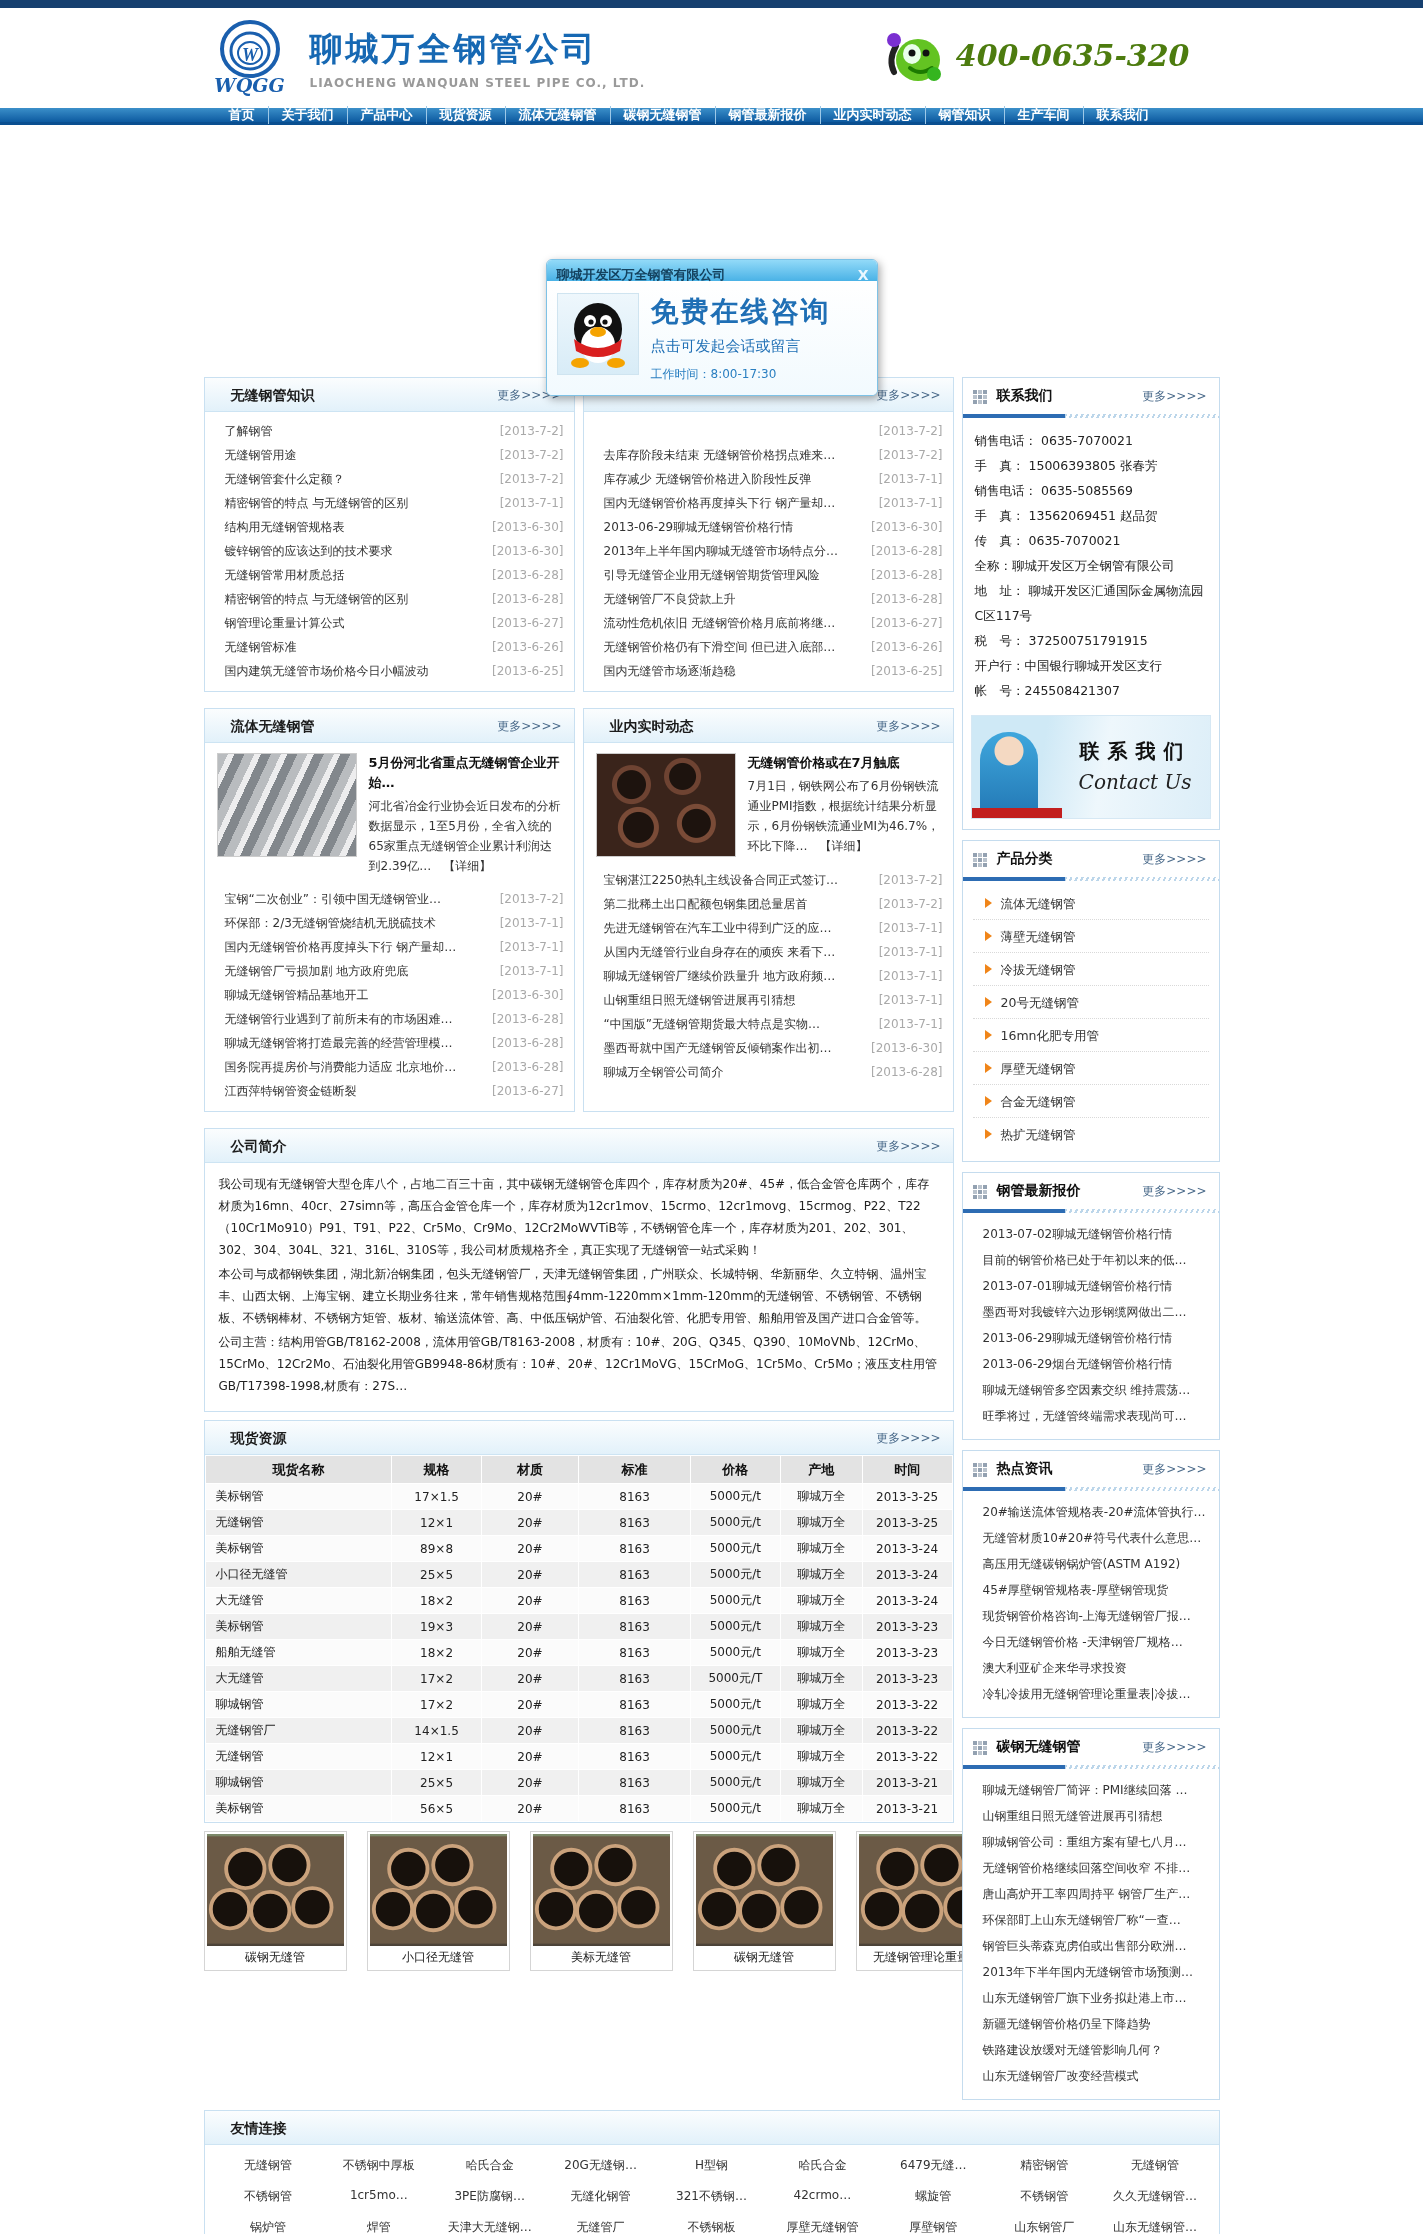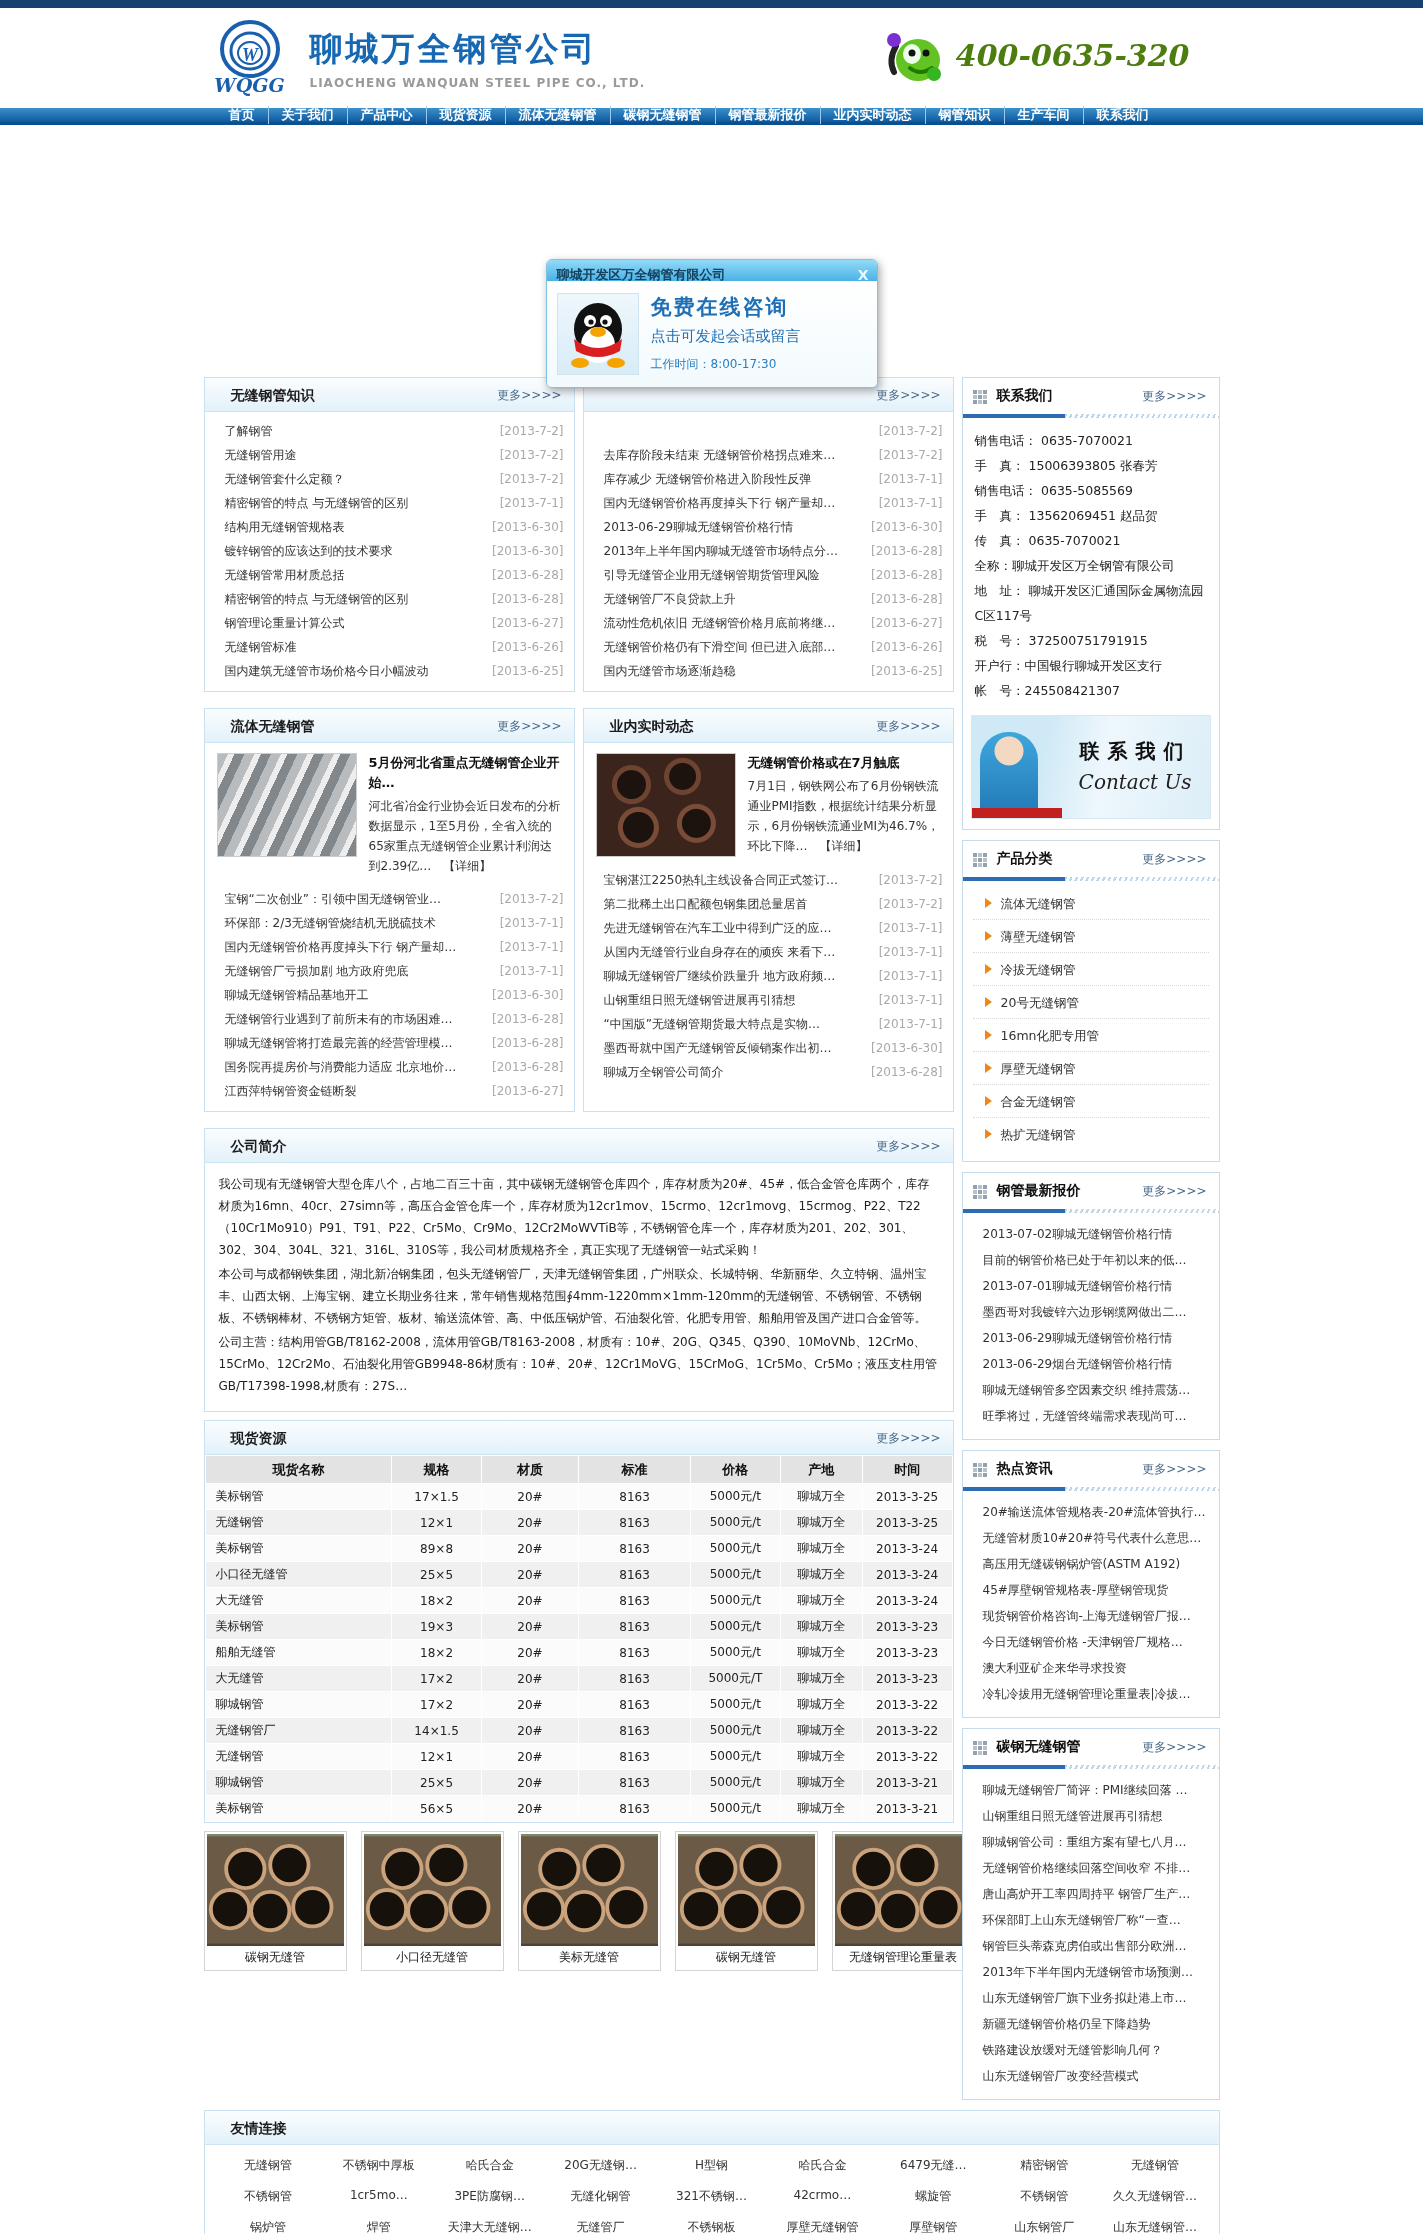--- a/index.html
+++ b/index.html
@@ -31,21 +31,21 @@
   .page { position:relative; }
   .banner-space { height:252px; }
 
   
   .qq-popup { position:absolute; top:134px; left:50%; transform:translateX(-50%); width:332px; background:#fff; border:1px solid #7ec2e6; border-radius:6px; box-shadow:2px 3px 8px rgba(0,0,0,.35); z-index:20; overflow:hidden; }
   .qq-titlebar { height:21px; line-height:30px; background:linear-gradient(#92daf8,#4ab2e6); color:#14425f; font-weight:bold; font-size:13px; padding:0 10px; position:relative; }
   .qq-close { position:absolute; right:8px; top:0; color:#eaf7ff; font-weight:bold; font-size:14px; cursor:pointer; }
   .qq-body { display:flex; padding:12px 10px; background:linear-gradient(#ffffff,#f2fafe); }
   .qq-ava { width:82px; height:82px; border:1px solid #cfe4f0; background:linear-gradient(#eef7fc,#d8ecf7); display:flex; align-items:center; justify-content:center; }
   .qq-texts { margin-left:12px; }
-  .qq-h { color:#1f6fb5; font-size:21px; font-weight:bold; letter-spacing:2px; }
+  .qq-h { color:#1f6fb5; font-size:28px; font-weight:bold; letter-spacing:2px; }
   .qq-s { color:#1f6fb5; font-size:15px; margin-top:6px; }
   .qq-w { color:#2a7fc1; font-size:12px; margin-top:10px; }
   .qq-actions { background:#dde9f1; border-top:1px solid #c2d6e4; padding:7px 10px; text-align:right; }
   .qq-btn { display:inline-block; background:linear-gradient(#ffffff,#e8f2f9); border:1px solid #8ab6d6; border-radius:4px; font-size:13px; color:#234; padding:3px 14px; margin-left:8px; cursor:pointer; }
   .qq-btn.primary { border:2px solid #5aa6d8; }
 
   
   .cols { display:flex; gap:8px; align-items:flex-start; }
   .main-col { width:750px; }
   .side-col { width:258px; }
@@ -103,21 +103,21 @@
 
   
   .spot-table { width:100%; border-collapse:collapse; }
   .spot-table th { background:#e3e3e3; font-size:13px; font-weight:bold; color:#111; height:28px; border:1px solid #fff; }
   .spot-table td { height:26px; font-size:12px; color:#222; text-align:center; border:1px solid #fff; }
   .spot-table td:first-child { text-align:left; padding-left:10px; }
   .spot-table tbody tr:nth-child(odd) { background:#fbfbfb; }
   .spot-table tbody tr:nth-child(even) { background:#f0f0f0; }
 
   
-  .gallery { display:flex; gap:14px; margin:2px 0 10px; }
+  .gallery { display:flex; gap:20px; margin:2px 0 10px; }
   .gfig { width:143px; background:#fff; border:1px solid #d5d5d5; padding:2px; }
   .gimg { height:112px; background:linear-gradient(#7d8a6a,#4c4338); display:flex; align-items:center; justify-content:center; overflow:hidden; }
   .gcap { text-align:center; font-size:12px; color:#222; line-height:22px; white-space:nowrap; overflow:hidden; }
 
   
   .links-grid { display:grid; grid-template-columns:repeat(9,1fr); padding:12px 8px 16px; row-gap:14px; }
   .links-grid a { font-size:12px; color:#333; text-align:center; white-space:nowrap; overflow:hidden; text-overflow:ellipsis; padding:0 4px; }
 </style>
 </head>
 <body>

